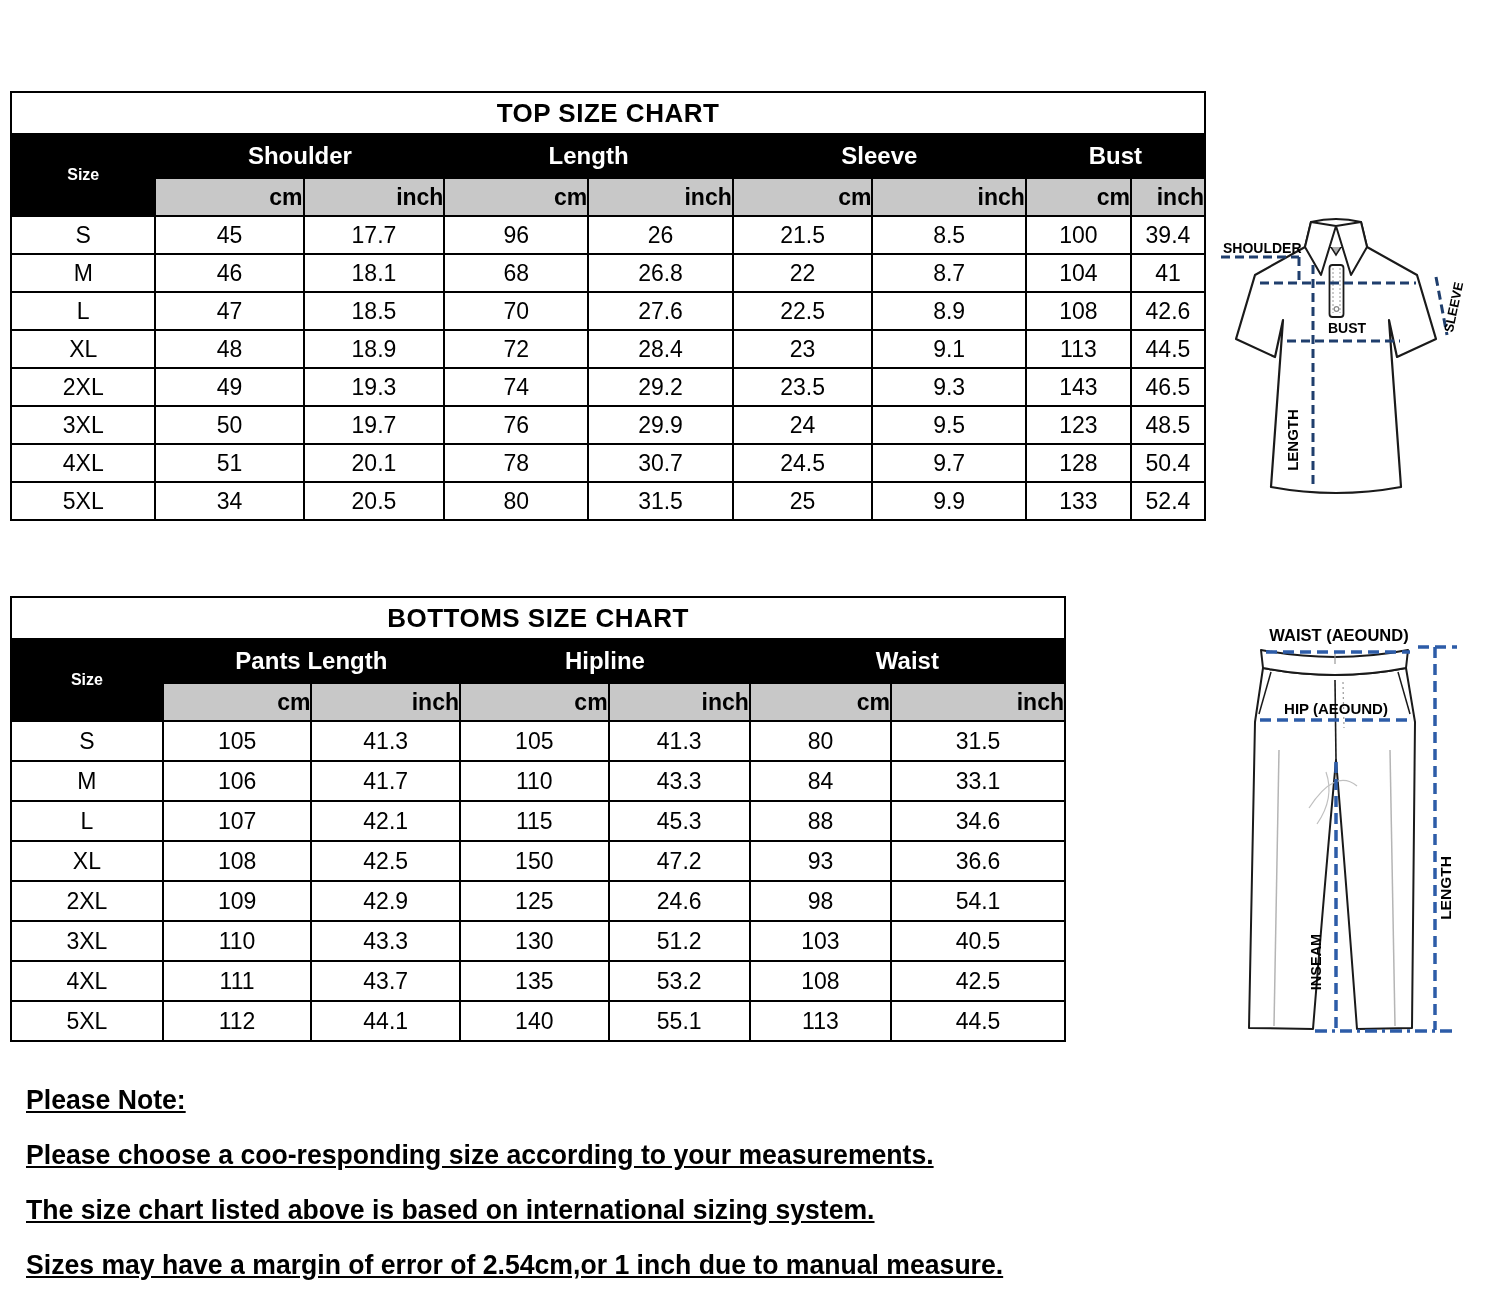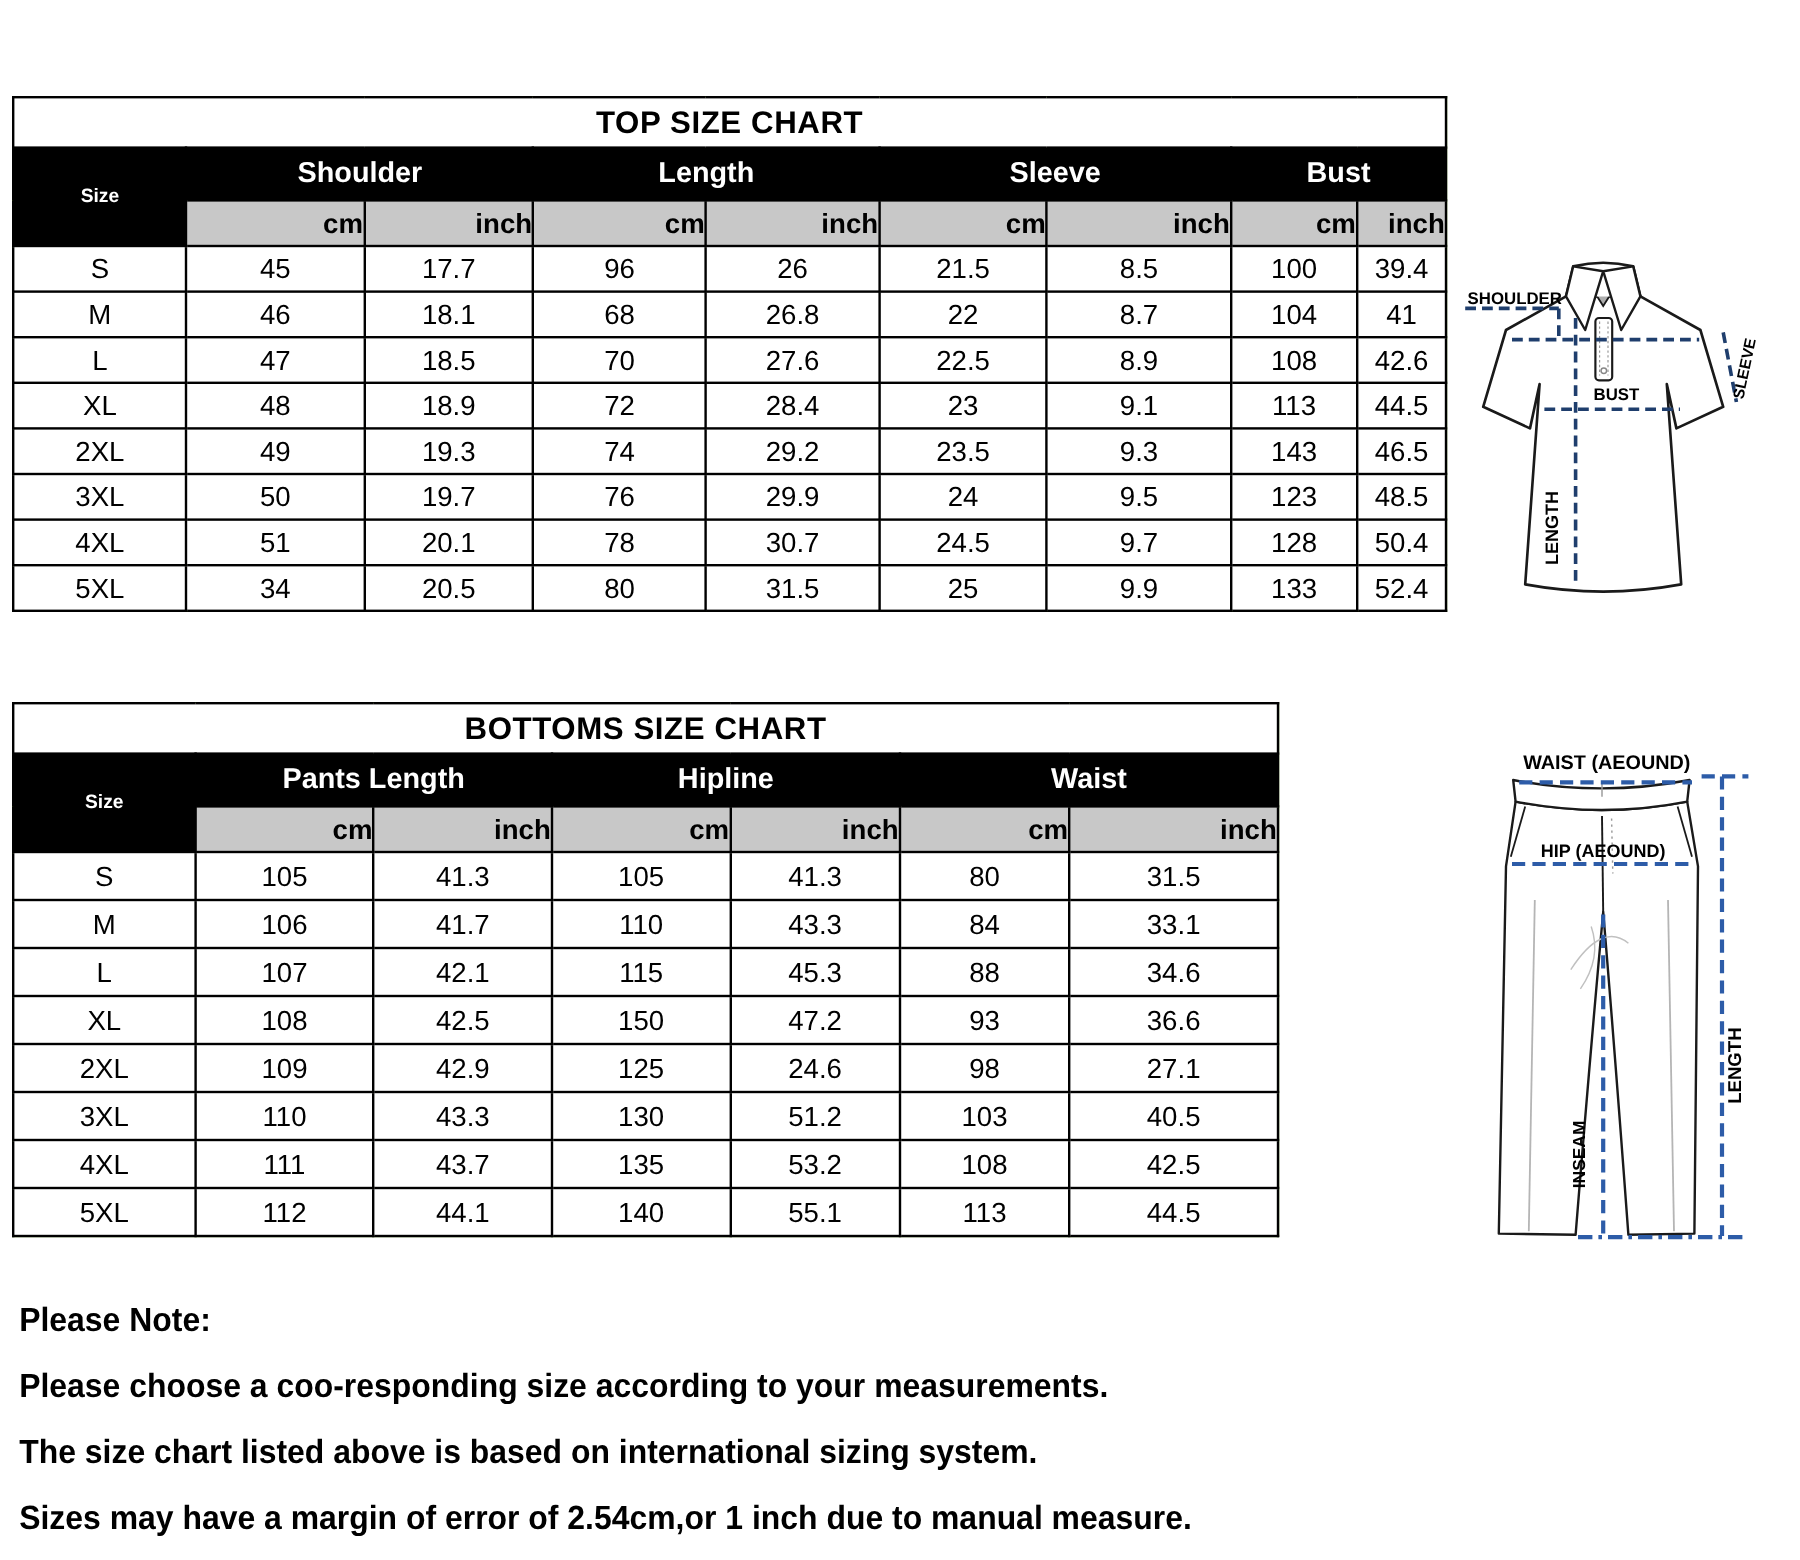--- a/index.html
+++ b/index.html
@@ -1,37 +1,37 @@
 <!DOCTYPE html>
 <html><head>
 <meta charset="utf-8">
 <style>
   * { margin:0; padding:0; box-sizing:border-box; }
   html,body { background:#ffffff; }
   body {
     width:1500px; height:1300px; position:relative; overflow:hidden;
     font-family:"Liberation Sans", sans-serif; color:#000;
   }
-  table.size-table { position:absolute; border-collapse:collapse; table-layout:fixed; background:#4d7c0f; }
+  table.size-table { position:absolute; border-collapse:collapse; table-layout:fixed; background:#b91c1c;margin-top:11px; }
   #top-table    { left:10px;  top:80px;  width:1196px; }
   #bottom-table { left:10px;  top:585px; width:1056px; }
   .size-table td, .size-table th { border:2px solid #000; text-align:center; vertical-align:middle; padding:0; }
   .title-row td { height:42px; font-size:26px; font-weight:bold; letter-spacing:0.5px; background:#fff; }
   .group-row th { height:44px; font-size:24px; font-weight:bold; background:#000; color:#fff; }
   th.size-cell  { background:#000; color:#fff; font-size:16px; font-weight:bold; }
   .unit-row td  { height:38px; font-size:23px; font-weight:bold; background:#c8c8c8;text-align:right; }
   .size-table tbody td { height:38px; font-size:23px; font-weight:normal; background:#fff; }
   #bottom-table tbody td { height:40px; }
 
   .diagram { position:absolute; }
   #shirt-svg { left:1213px; top:205px; }
   #pants-svg { left:1213px; top:610px; }
   .diag-label { font-family:"Liberation Sans", sans-serif; font-weight:bold; fill:#000; }
 
-  .notes { position:absolute; left:16px; top:1072px; width:1100px; }
+  .notes { position:absolute; left:26px; top:1072px; width:1100px;text-decoration:underline; }
   .note { font-size:28px; font-weight:bold; line-height:55px; transform:scaleX(0.95); transform-origin:0 0; white-space:nowrap; }
 </style>
 </head>
 <body>
 
 <table id="top-table" class="size-table">
   <colgroup>
     <col style="width:12.1%">
       <col style="width:12.4%">
       <col style="width:11.8%">
@@ -222,21 +222,21 @@
         <td>93</td>
         <td>36.6</td>
       </tr>
       <tr>
         <td>2XL</td>
         <td>109</td>
         <td>42.9</td>
         <td>125</td>
         <td>24.6</td>
         <td>98</td>
-        <td>27.1</td>
+        <td>54.1</td>
       </tr>
       <tr>
         <td>3XL</td>
         <td>110</td>
         <td>43.3</td>
         <td>130</td>
         <td>51.2</td>
         <td>103</td>
         <td>40.5</td>
       </tr>

